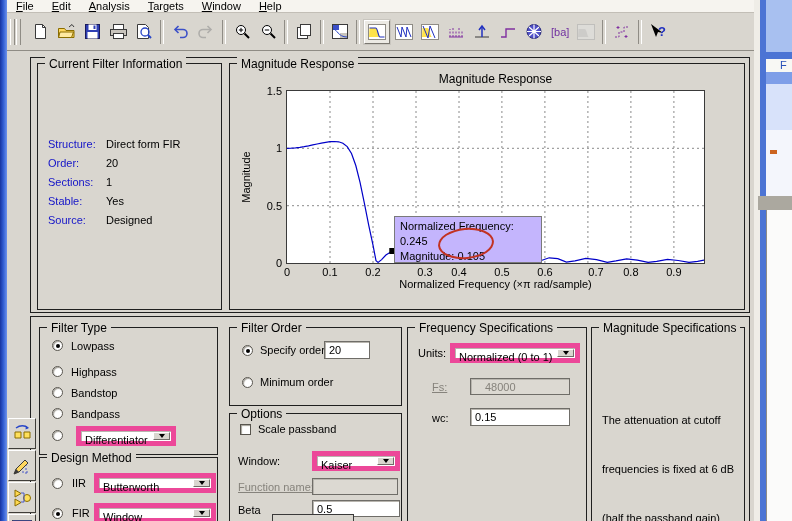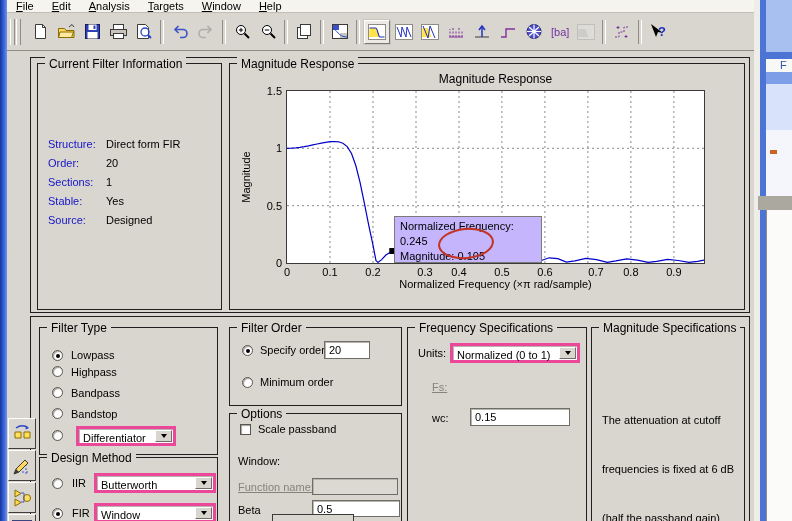--- a/index.html
+++ b/index.html
@@ -21,21 +21,21 @@
   .tb-btn.disabled{opacity:.55;filter:grayscale(1);}
   .tb-sep{width:2px;height:24px;margin:0 3px;border-left:1px solid #8f8c85;border-right:1px solid #fff;flex:0 0 auto;}
   
   .container{position:absolute;border:1px solid #1f1f1f;background:#D9D6CF;}
   
   .group{position:absolute;border:1px solid #1f1f1f;}
   .gtitle{position:absolute;top:-7px;left:7px;background:#D9D6CF;padding:0 4px;font-size:12px;white-space:nowrap;}
   .lbl{position:absolute;font-size:11px;white-space:nowrap;}
   .lbl.gray{color:#86837C;text-decoration:underline;}
   
-  .combo{position:absolute;height:20px;background:#fff;border:3px solid #ec4899;box-shadow:inset 1px 1px 0 #b8b5ae;box-sizing:border-box;}
+  .combo{position:absolute;height:20px;background:#fff;border:5px solid #ec4899;box-shadow:inset 1px 1px 0 #b8b5ae;box-sizing:border-box;}
   .combo .ctext{position:absolute;left:4px;top:3px;font-size:11px;white-space:nowrap;}
   .combo .cbtn{position:absolute;right:1px;top:1px;bottom:1px;width:15px;background:#D9D6CF;
        border:1px solid;border-color:#fff #6f6d68 #6f6d68 #fff;display:flex;align-items:center;justify-content:center;}
   .combo .arrow{width:0;height:0;border-left:3px solid transparent;border-right:3px solid transparent;border-top:4px solid #000;}
   .tfield{position:absolute;background:#fff;border:1px solid #6f6d68;box-shadow:inset 1px 1px 0 #b8b5ae;
        box-sizing:border-box;font-size:11px;padding:2px 0 0 4px;}
   .tfield.disabled{background:#DCD9D2;color:#86837C;}
   .radio{position:absolute;width:11px;height:11px;border-radius:50%;background:#fff;border:1px solid #58554e;
        box-shadow:inset 1px 1px 1px #a5a29a;box-sizing:border-box;}
   .radio.inline{position:relative;flex:0 0 11px;}
@@ -314,35 +314,35 @@
     </div>
     <div id="red-circle"></div>
   </div>
 </div>
 
 <div class="container" style="left:30px;top:316px;width:718px;height:210px;">
 
   <div class="group" style="left:8px;top:10px;width:177px;height:126px;">
     <span class="gtitle">Filter Type</span>
     <div id="ft-rows" style="position:absolute;left:12px;top:12px;right:4px;">
-        <div style="display: flex; align-items: flex-end; height: 21px; gap: 8px;">
+        <div style="display: flex; align-items: flex-start; height: 21px; gap: 8px;">
           <span class="radio inline sel"></span>
           <span>Lowpass</span>
         </div>
         <div style="display: flex; align-items: center; height: 21px; gap: 8px;">
           <span class="radio inline"></span>
           <span>Highpass</span>
         </div>
         <div style="display: flex; align-items: center; height: 21px; gap: 8px;">
           <span class="radio inline"></span>
-          <span>Bandpass</span>
+          <span>Bandstop</span>
         </div>
         <div style="display: flex; align-items: center; height: 21px; gap: 8px;">
           <span class="radio inline"></span>
-          <span>Bandstop</span>
+          <span>Bandpass</span>
         </div>
       </div>
     <span class="radio" style="left:12px;top:102px;"></span>
     <div class="combo" style="left:36px;top:98px;width:100px;">
       <span class="ctext">Differentiator</span>
       <span class="cbtn">
           <span class="arrow"></span>
         </span>
     </div>
   </div>
@@ -374,36 +374,43 @@
     <div class="tfield" style="left:94px;top:13px;width:46px;height:18px;">20</div>
     <span class="radio" style="left:12px;top:49px;"></span>
     <span class="lbl" style="left:30px;top:48px;">Minimum order</span>
   </div>
 
   <div class="group" style="left:198px;top:96px;width:171px;height:114px;">
     <span class="gtitle">Options</span>
     <span class="checkbox" style="left:10px;top:10px;"></span>
     <span class="lbl" style="left:28px;top:9px;">Scale passband</span>
     <span class="lbl" style="left:8px;top:41px;">Window:</span>
+    <div class="combo" style="left:82px;top:37px;width:88px;">
+      <span class="ctext">Kaiser</span>
+      <span class="cbtn">
+          <span class="arrow"></span>
+        </span>
+    </div>
     <span class="lbl gray" style="left:8px;top:67px;">Function name:</span>
     <div class="tfield disabled" style="left:82px;top:64px;width:86px;height:17px;"></div>
     <span class="lbl" style="left:8px;top:90px;">Beta</span>
     <div class="tfield" style="left:82px;top:86px;width:88px;height:17px;">0.5</div>
   </div>
 
   <div class="group" style="left:376px;top:10px;width:178px;height:200px;">
     <span class="gtitle">Frequency Specifications</span>
     <span class="lbl" style="left:10px;top:19px;text-align:center;">Units:</span>
     <div class="combo" style="left:42px;top:15px;width:130px;">
       <span class="ctext">Normalized (0 to 1)</span>
       <span class="cbtn">
           <span class="arrow"></span>
         </span>
     </div>
     <span class="lbl gray" style="left:24px;top:53px;">Fs:</span>
+    <div class="tfield disabled" style="left:62px;top:50px;width:100px;height:17px;padding-left:14px;">48000</div>
     <span class="lbl" style="left:24px;top:84px;">wc:</span>
     <div class="tfield" style="left:62px;top:80px;width:100px;height:18px;">0.15</div>
   </div>
 
   <div class="group" style="left:560px;top:10px;width:152px;height:200px;">
     <span class="gtitle">Magnitude Specifications</span>
     <div id="ms-lines">
         <div>The attenuation at cutoff</div>
         <div>frequencies is fixed at 6 dB</div>
         <div>(half the passband gain)</div>

